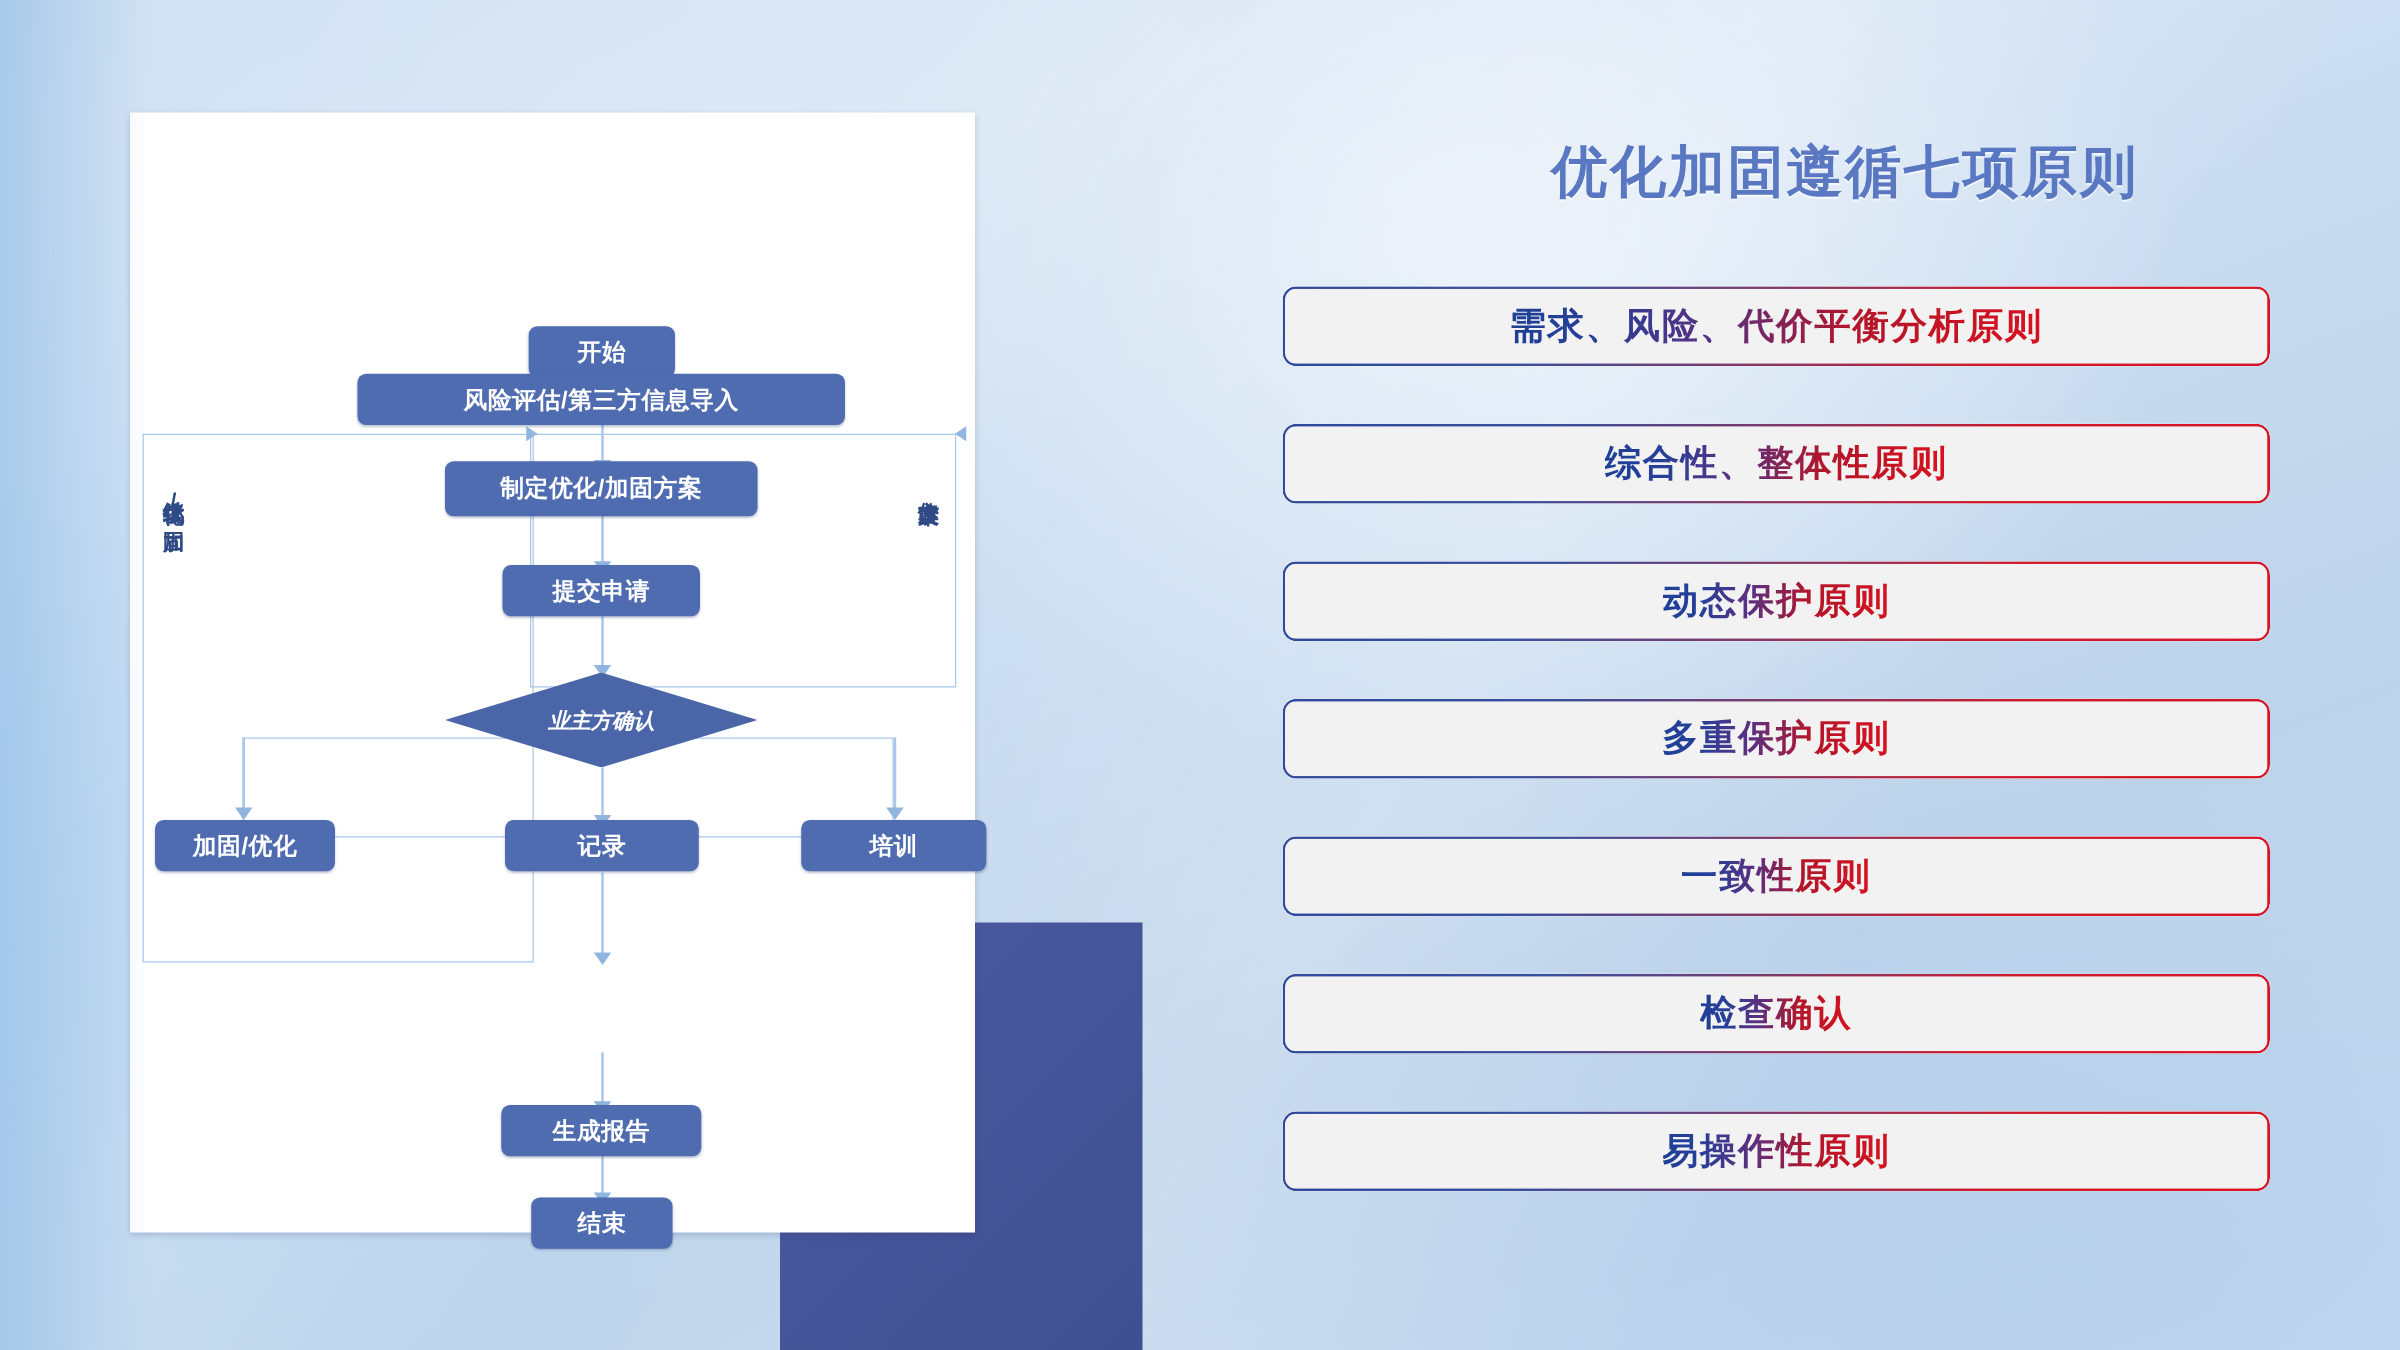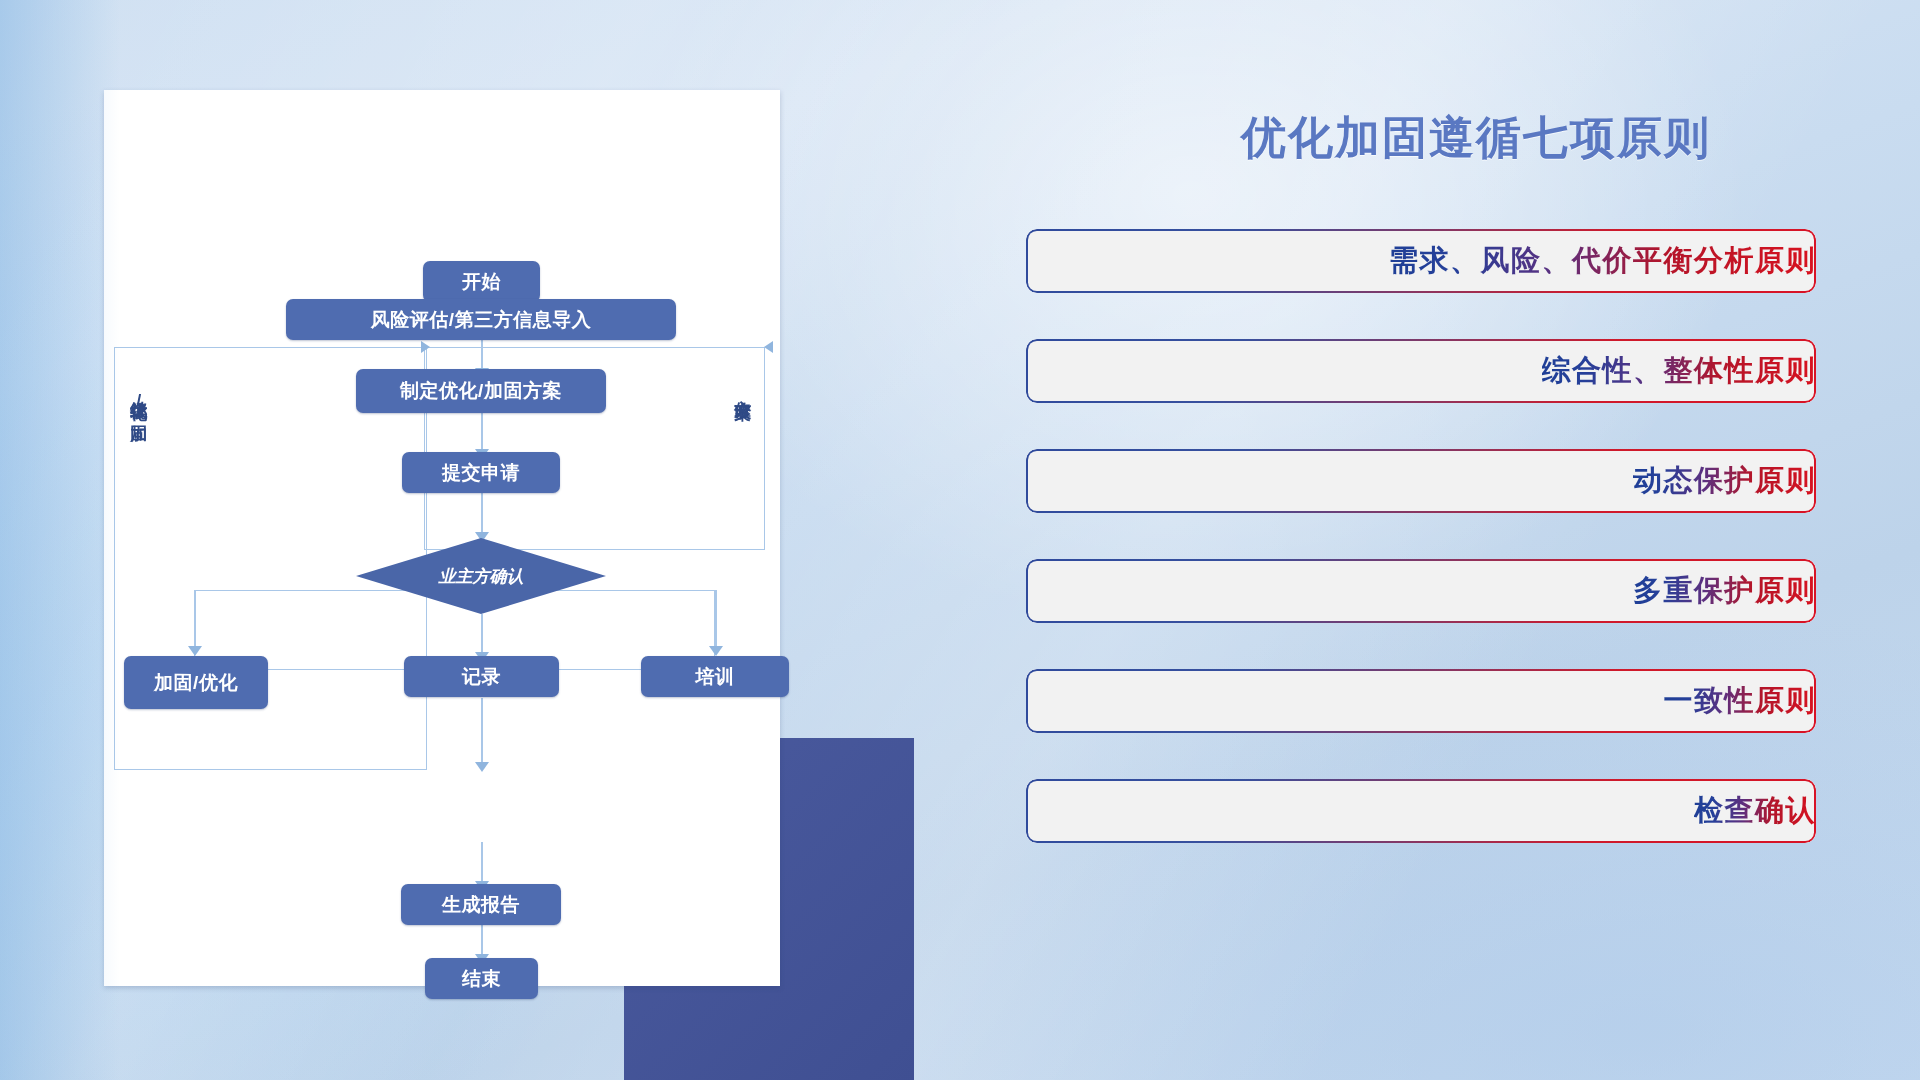--- a/index.html
+++ b/index.html
@@ -159,21 +159,21 @@
     width: 790px;
   }
   .pill {
     position: relative;
     height: 64px;
     margin-bottom: 46px;
     border-radius: 11px;
     background: #f2f2f2;
     display: flex;
     align-items: center;
-    justify-content: flex-end;
+    justify-content: center;
     overflow: hidden;
   }
   .pill::before {
     content: "";
     position: absolute;
     inset: 0;
     border-radius: 11px;
     padding: 2.2px;
     background: linear-gradient(118deg, #2f4a9c 0%, #37509e 26%, #8b3560 52%, #cf1a2b 72%, #d81326 100%);
     -webkit-mask: linear-gradient(#000 0 0) content-box, linear-gradient(#000 0 0);
@@ -261,21 +261,21 @@
 
       <div class="node" style="left:298px; top:362px; width:158px; height:41px;">
         <span>提交申请</span>
       </div>
 
       <div class="diamond" style="left:252px; top:448px; width:250px; height:76px;">
         <span class="dshape"></span>
         <span class="dlabel">业主方确认</span>
       </div>
 
-      <div class="node" style="left:20px; top:566px; width:144px; height:53px;">
+      <div class="node" style="left:20px; top:566px; width:144px; height:41px;">
         <span>加固/优化</span>
       </div>
 
       <div class="node" style="left:300px; top:566px; width:155px; height:41px;">
         <span>记录</span>
       </div>
 
       <div class="node" style="left:537px; top:566px; width:148px; height:41px;">
         <span>培训</span>
       </div>
@@ -310,15 +310,18 @@
     </div>
     <div class="pill">
       <span class="pill-text">多重保护原则</span>
     </div>
     <div class="pill">
       <span class="pill-text">一致性原则</span>
     </div>
     <div class="pill">
       <span class="pill-text">检查确认</span>
     </div>
+    <div class="pill">
+      <span class="pill-text">易操作性原则</span>
+    </div>
   </div>
 
 </div>
 
 </body></html>

